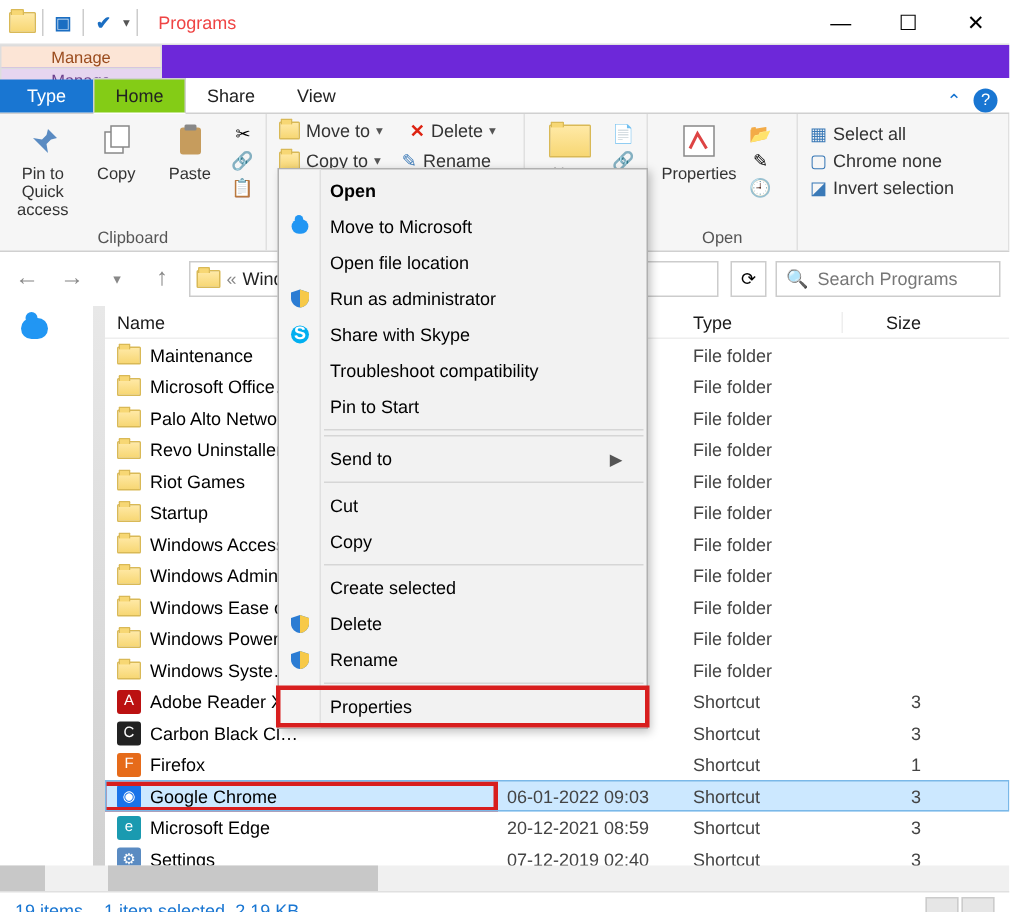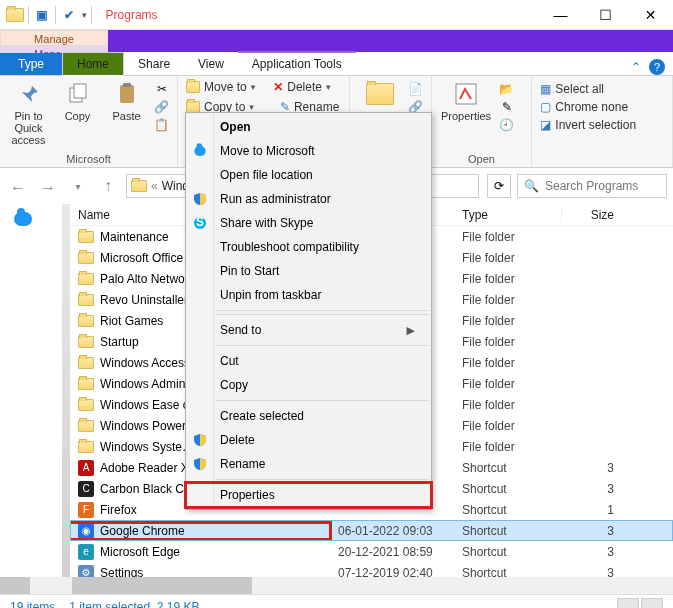--- a/index.html
+++ b/index.html
@@ -19,21 +19,21 @@
 
 .ribbonheader { height: 22px; display:flex; background:#6d28d9;flex-direction:column; }
 .rh-left { width:246px; }
 .rh-tool { border:1px solid #ddd; border-bottom:none; text-align:center; padding:2px 0 0 0; font-size:11px; }
 .rh-pink { width:108px; background:#fce5d6; color:#9a4b1d; }
 .rh-purple { width:108px; background:#e6d5f0; color:#6b3f8c; }
 
 .tabs { height:24px; display:flex; align-items:flex-end; border-bottom:1px solid #d0d0d0; }
 .tab { padding:4px 14px; color:#222; }
 .tab.file { background:#1976d2; color:#fff; padding:4px 18px; }
-.tab.active { border:1px solid #d0d0d0; border-bottom:1px solid #fff; margin-bottom:-1px; background:#4d7c0f; }
+.tab.active { border:1px solid #d0d0d0; border-bottom:1px solid #fff; margin-bottom:-1px; background:#84cc16; }
 .tab.sub1 { border-top:2px solid #e08040; }
 .tab.sub2 { border-top:2px solid #9966cc; }
 .tabs-right { margin-left:auto; display:flex; align-items:center; gap:8px; padding-right:8px; color:#1976d2; }
 .help-circ { width:16px; height:16px; border-radius:50%; background:#1976d2; color:#fff; display:flex; align-items:center; justify-content:center; font-size:11px; }
 
 .ribbon { height:92px; background:#f6f6f6; border-bottom:1px solid #d0d0d0; display:flex; }
 .rgroup { border-right:1px solid #e0e0e0; padding:4px 8px 2px 8px; display:flex; flex-direction:column; }
 .rgroup-body { flex:1; display:flex; align-items:flex-start; gap:8px; }
 .rgroup-label { text-align:center; font-size:11px; color:#555; padding-top:2px; }
 .big { display:flex; flex-direction:column; align-items:center; justify-content:center; width:52px; }
@@ -121,21 +121,20 @@
   <div class="rh-left"></div>
   <div class="rh-tool rh-pink">Manage</div>
   <div class="rh-tool rh-purple">Manage</div>
 </div>
 
 <div class="tabs">
   <div class="tab file">Type</div>
   <div class="tab active">Home</div>
   <div class="tab">Share</div>
   <div class="tab">View</div>
-  <div class="tab sub2">Application Tools</div>
   <div class="tabs-right">
     <span>⌃</span>
     <span class="help-circ">?</span>
   </div>
 </div>
 
 <div class="ribbon">
   <div class="rgroup" style="width:178px">
     <div class="rgroup-body">
       <div class="big">
@@ -163,40 +162,40 @@
             </svg>
           </div>
         <div class="lbl">Paste</div>
       </div>
       <div class="small-stack">
         <span class="mini-ico">✂</span>
         <span class="mini-ico">🔗</span>
         <span class="mini-ico">📋</span>
       </div>
     </div>
-    <div class="rgroup-label">Microsoft</div>
+    <div class="rgroup-label">Clipboard</div>
   </div>
 
   <div class="rgroup" style="width:172px">
     <div class="rgroup-body" style="flex-direction:column; gap:6px; width:100%;">
       <div style="display:flex; gap:18px; width:100%;">
         <div class="small-item">
             <span class="mini-ico">
               <span class="folder-sm"></span>
             </span>
             <span>Move to</span>
             <span class="downarr">▾</span>
           </div>
         <div class="small-item">
             <span style="color:#d21;font-weight:bold">✕</span>
             <span>Delete</span>
             <span class="downarr">▾</span>
           </div>
       </div>
-      <div style="display:flex; gap:26px; width:100%;">
+      <div style="display:flex; gap:14px; width:100%;">
         <div class="small-item">
             <span class="mini-ico">
               <span class="folder-sm"></span>
             </span>
             <span>Copy to</span>
             <span class="downarr">▾</span>
           </div>
         <div class="small-item">
             <span style="color:#3a79b7">✎</span>
             <span>Rename</span>
@@ -492,23 +491,20 @@
         </svg>
       </span>
       <span>Share with Skype</span>
     </div>
   <div class="ctxitem">
       <span>Troubleshoot compatibility</span>
     </div>
   <div class="ctxitem">
       <span>Pin to Start</span>
     </div>
-  <div class="ctxitem">
-      <span>Unpin from taskbar</span>
-    </div>
   <div class="ctxsep"></div>
   <div class="ctxsep"></div>
   <div class="ctxitem">
       <span>Send to</span>
       <span class="ctx-arrow">▶</span>
     </div>
   <div class="ctxsep"></div>
   <div class="ctxitem">
       <span>Cut</span>
     </div>

